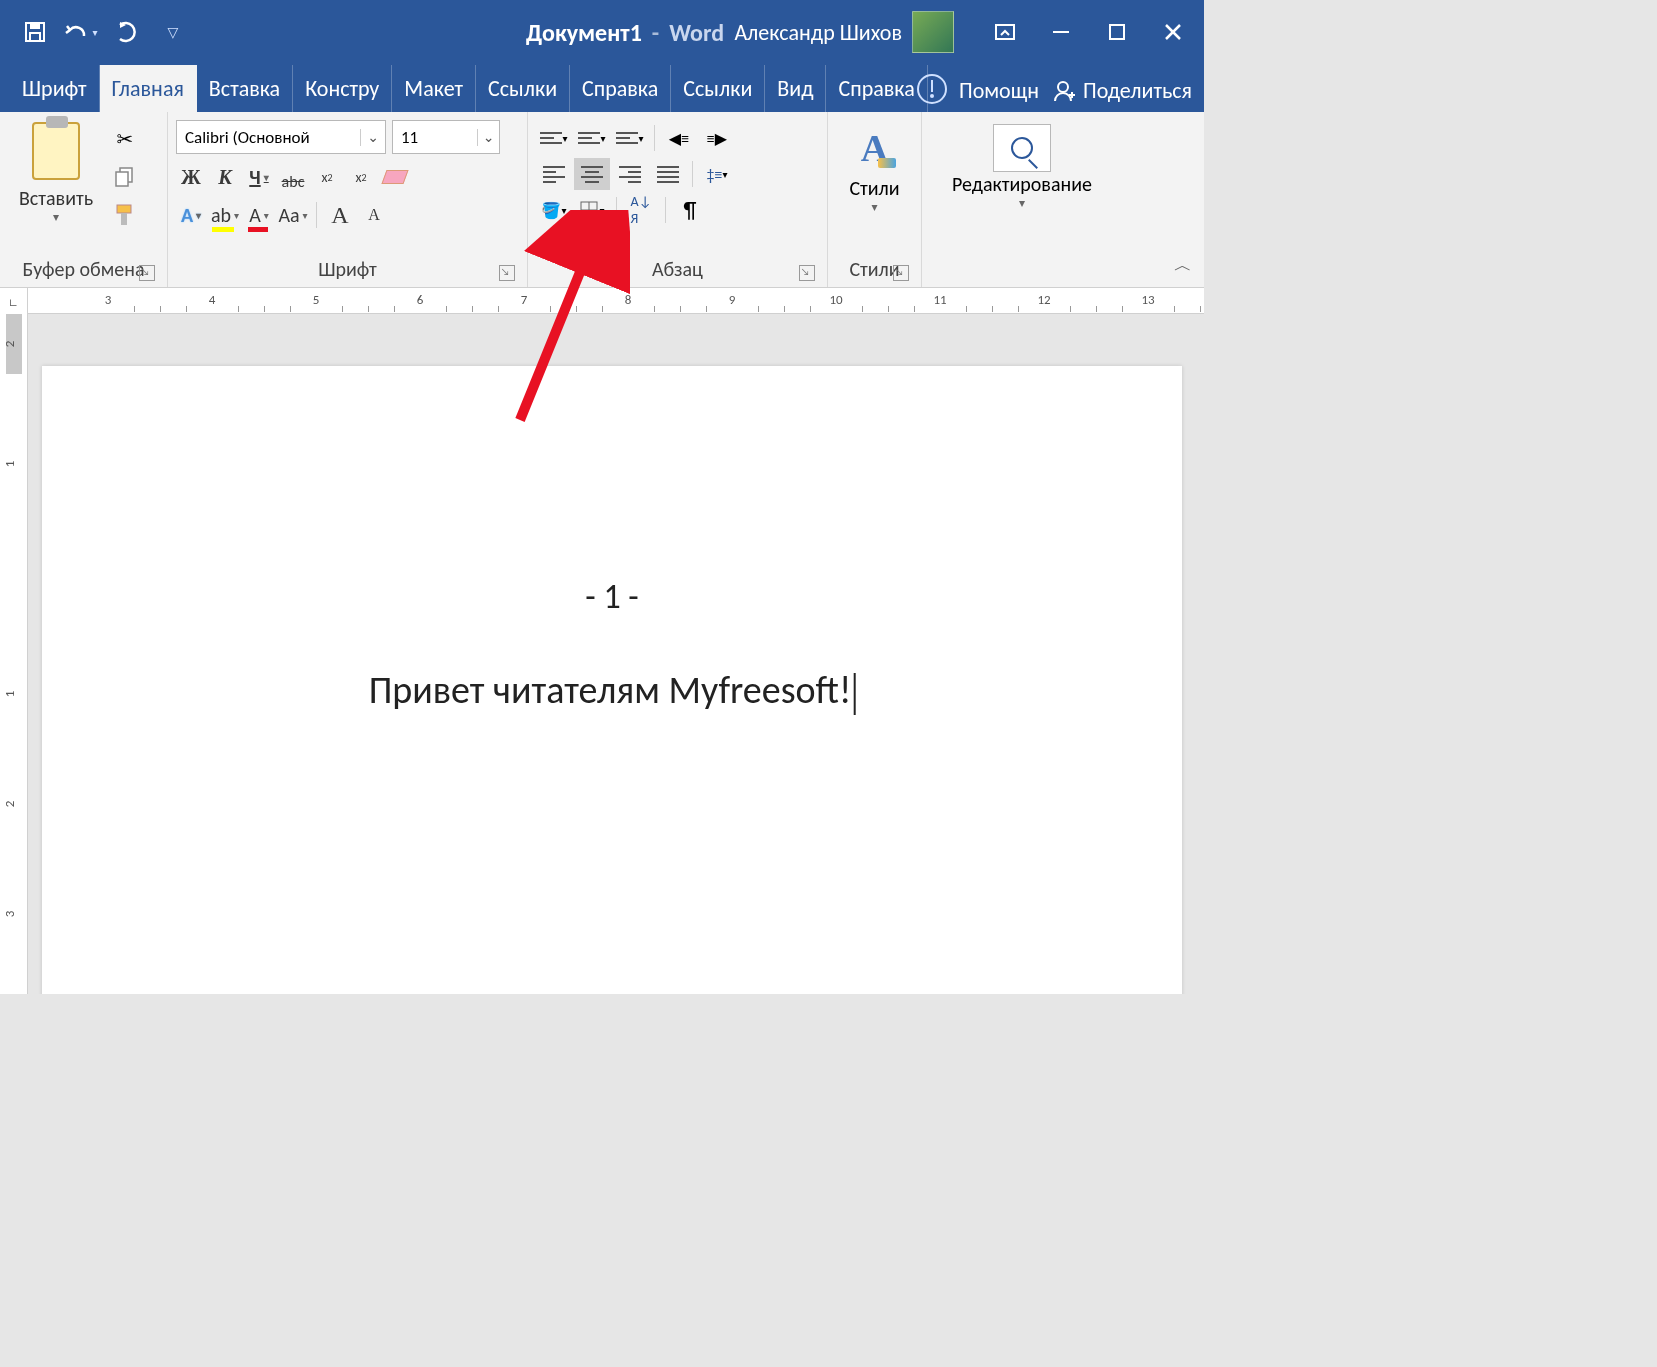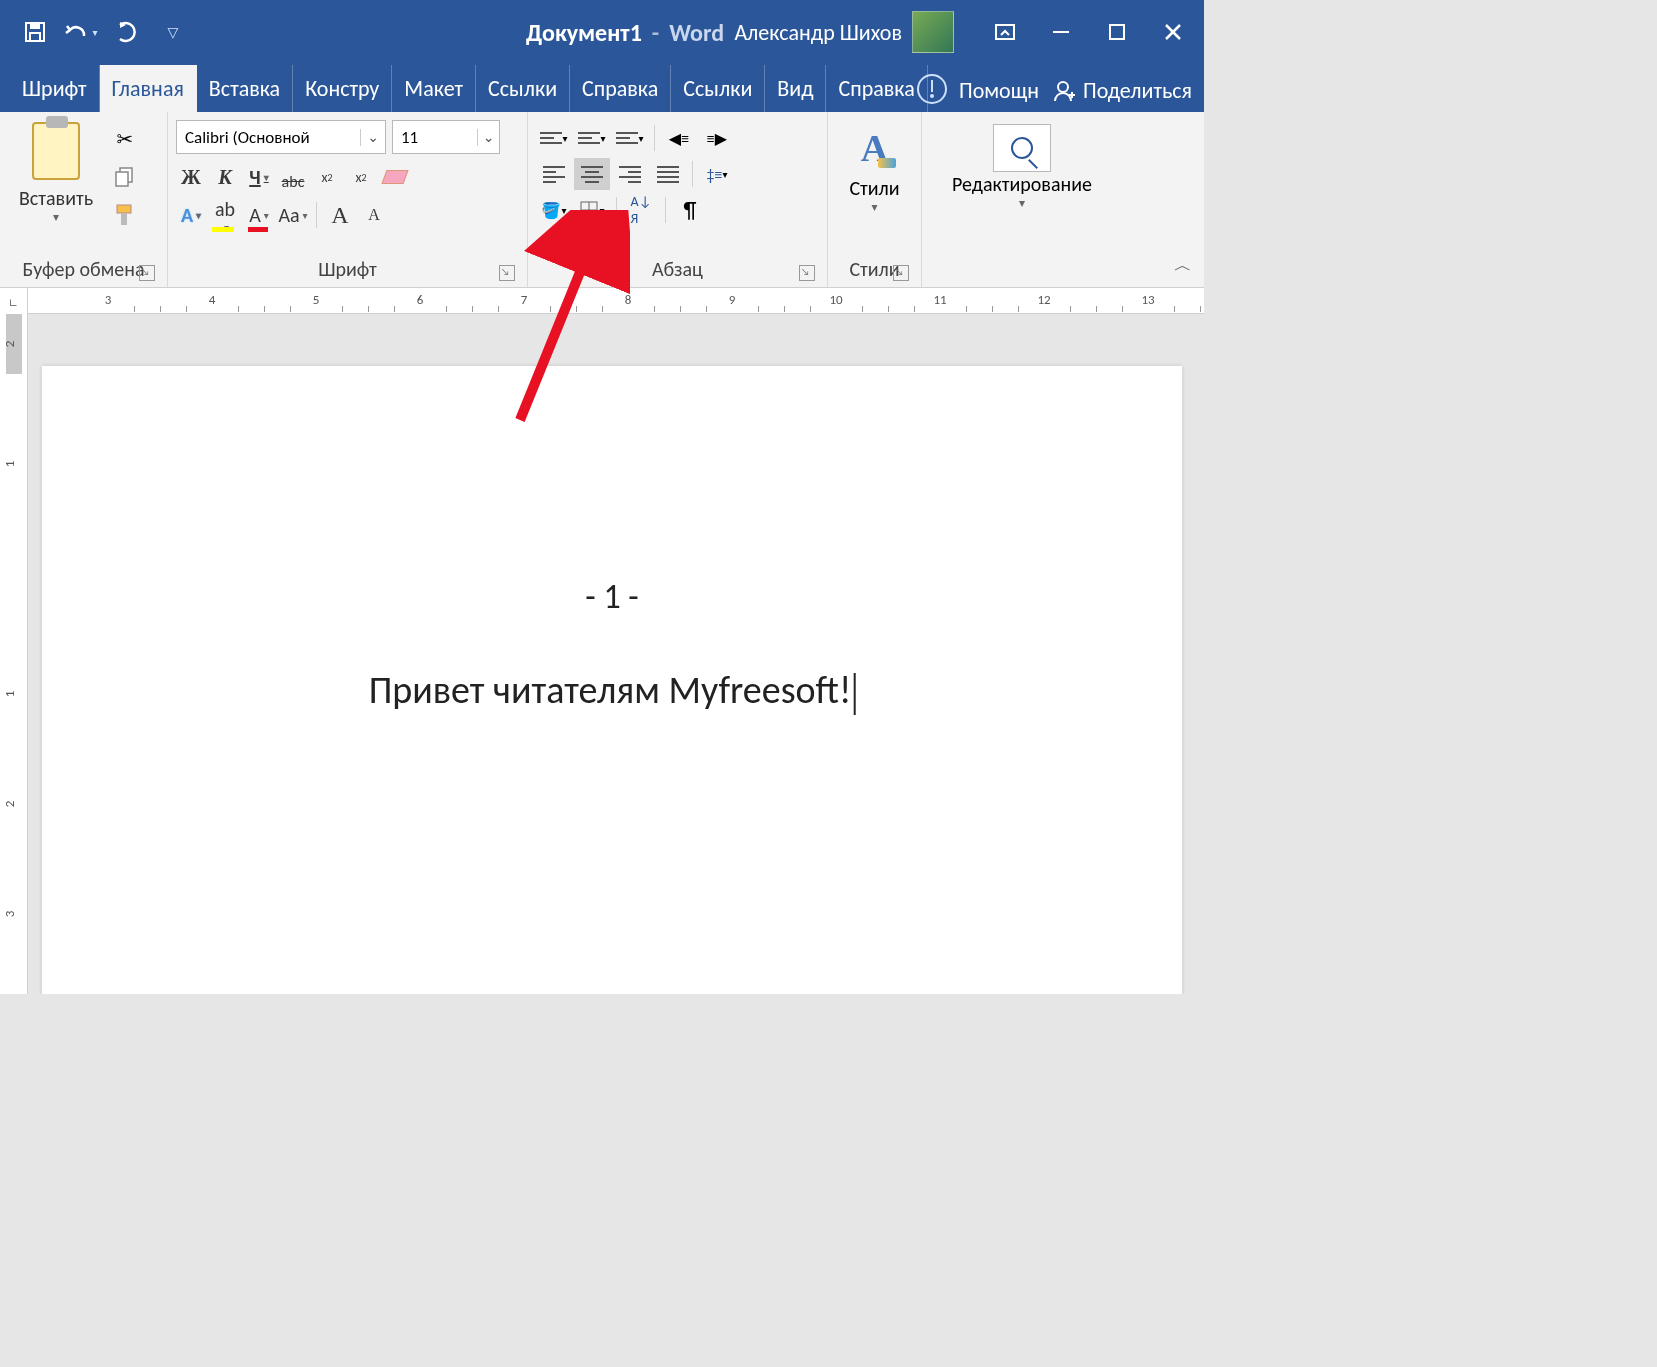--- a/index.html
+++ b/index.html
@@ -62,21 +62,21 @@
 .fbtn .dd { font-size:10px; margin-left:3px; color:#666;}
 .fbtn.bold { font-weight:900;}
 .fbtn.italic { font-style:italic; font-weight:bold;}
 .fbtn.under { text-decoration:underline; font-weight:bold;}
 .strike { text-decoration:line-through;margin-top:8px;}
 .eraser { width:22px; height:14px; background:#f7a6bf; transform:skewX(-20deg); border:1px solid #d97; }
 .sub { font-size:14px;} .sub sub{font-size:10px;}
 .sup { font-size:14px;} .sup sup{font-size:10px;}
 .Abtn { font-family:"Times New Roman",serif; }
 .textfx { color:#4a90d9; font-weight:bold; text-shadow:0 0 2px #9cf;}
-.highlight { position:relative;flex-direction:column; }
+.highlight { position:relative; }
 .highlight .bar { position:absolute; bottom:-2px; left:2px; width:22px; height:5px; background:#ffff00;}
 .fontcolor { position:relative;}
 .fontcolor .bar { position:absolute; bottom:-2px; left:4px; width:20px; height:5px; background:#e81123;}
 
 
 .paragrp { width:300px;}
 .prow { display:flex; gap:2px; align-items:center; margin-top:4px;}
 .pbtn { width:36px; height:32px; display:flex; align-items:center; justify-content:center; cursor:pointer;}
 .pbtn.active { background:#cfcfcf;}
 .lines { display:flex; flex-direction:column; gap:3px; width:22px;}

